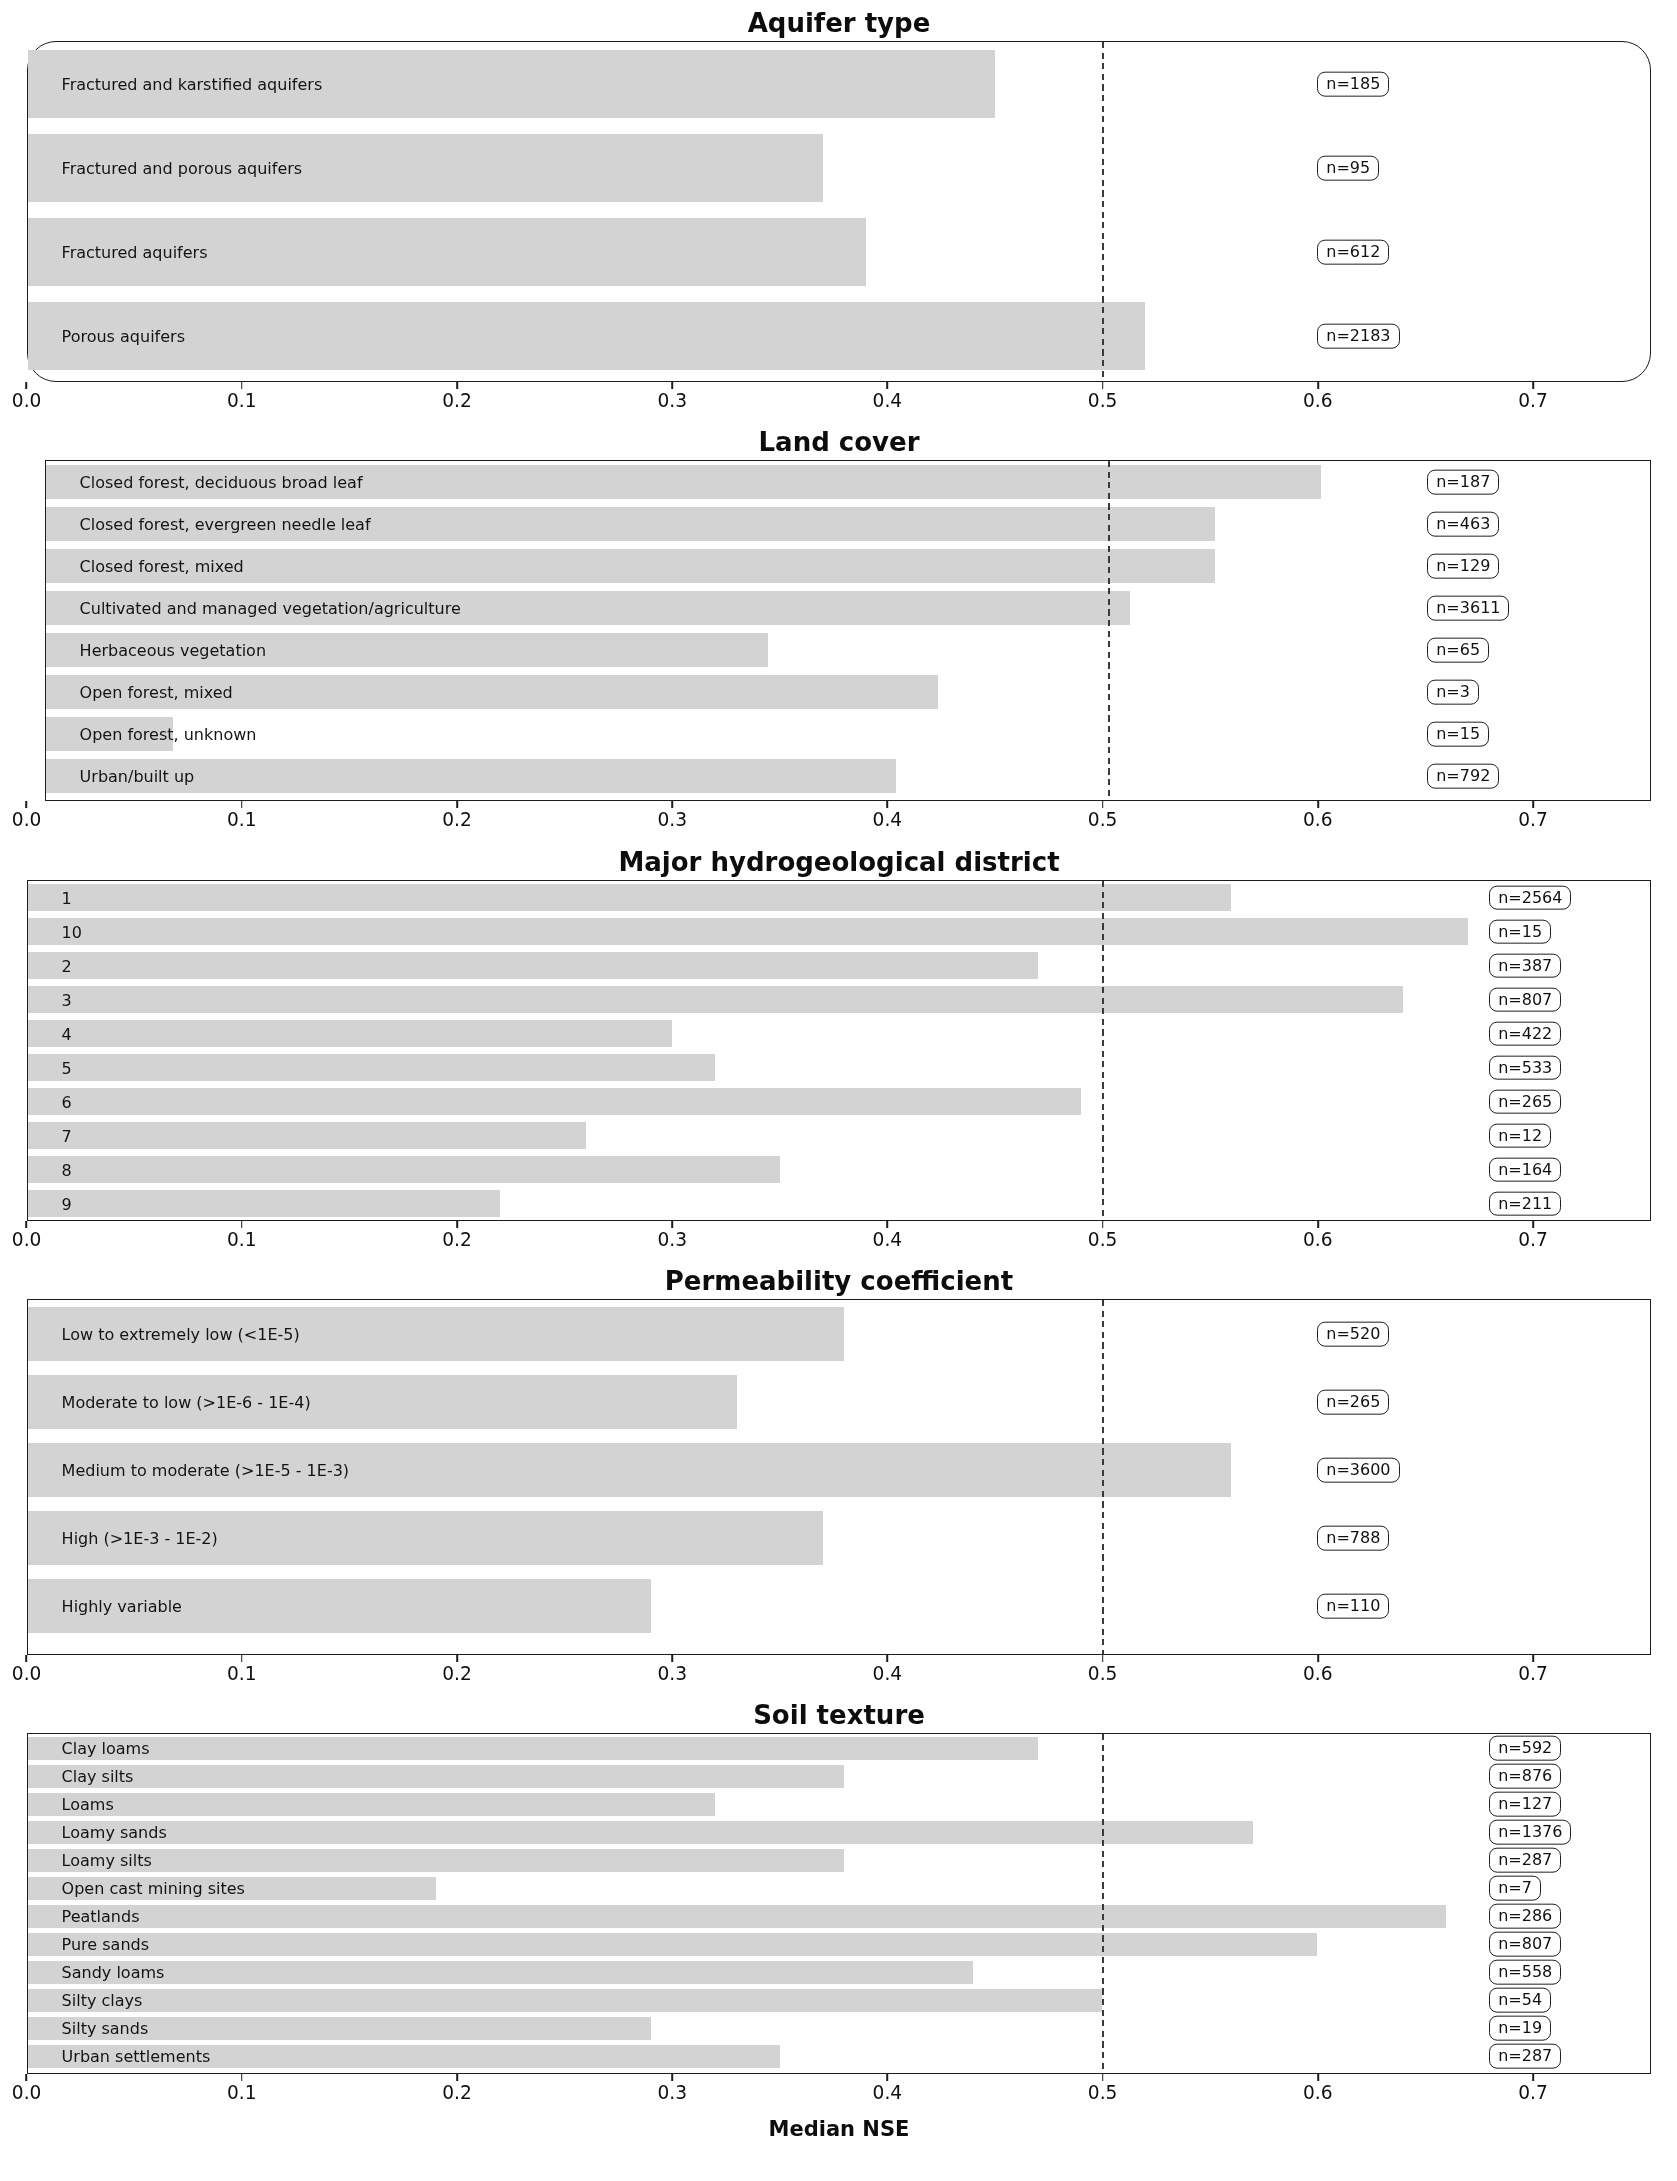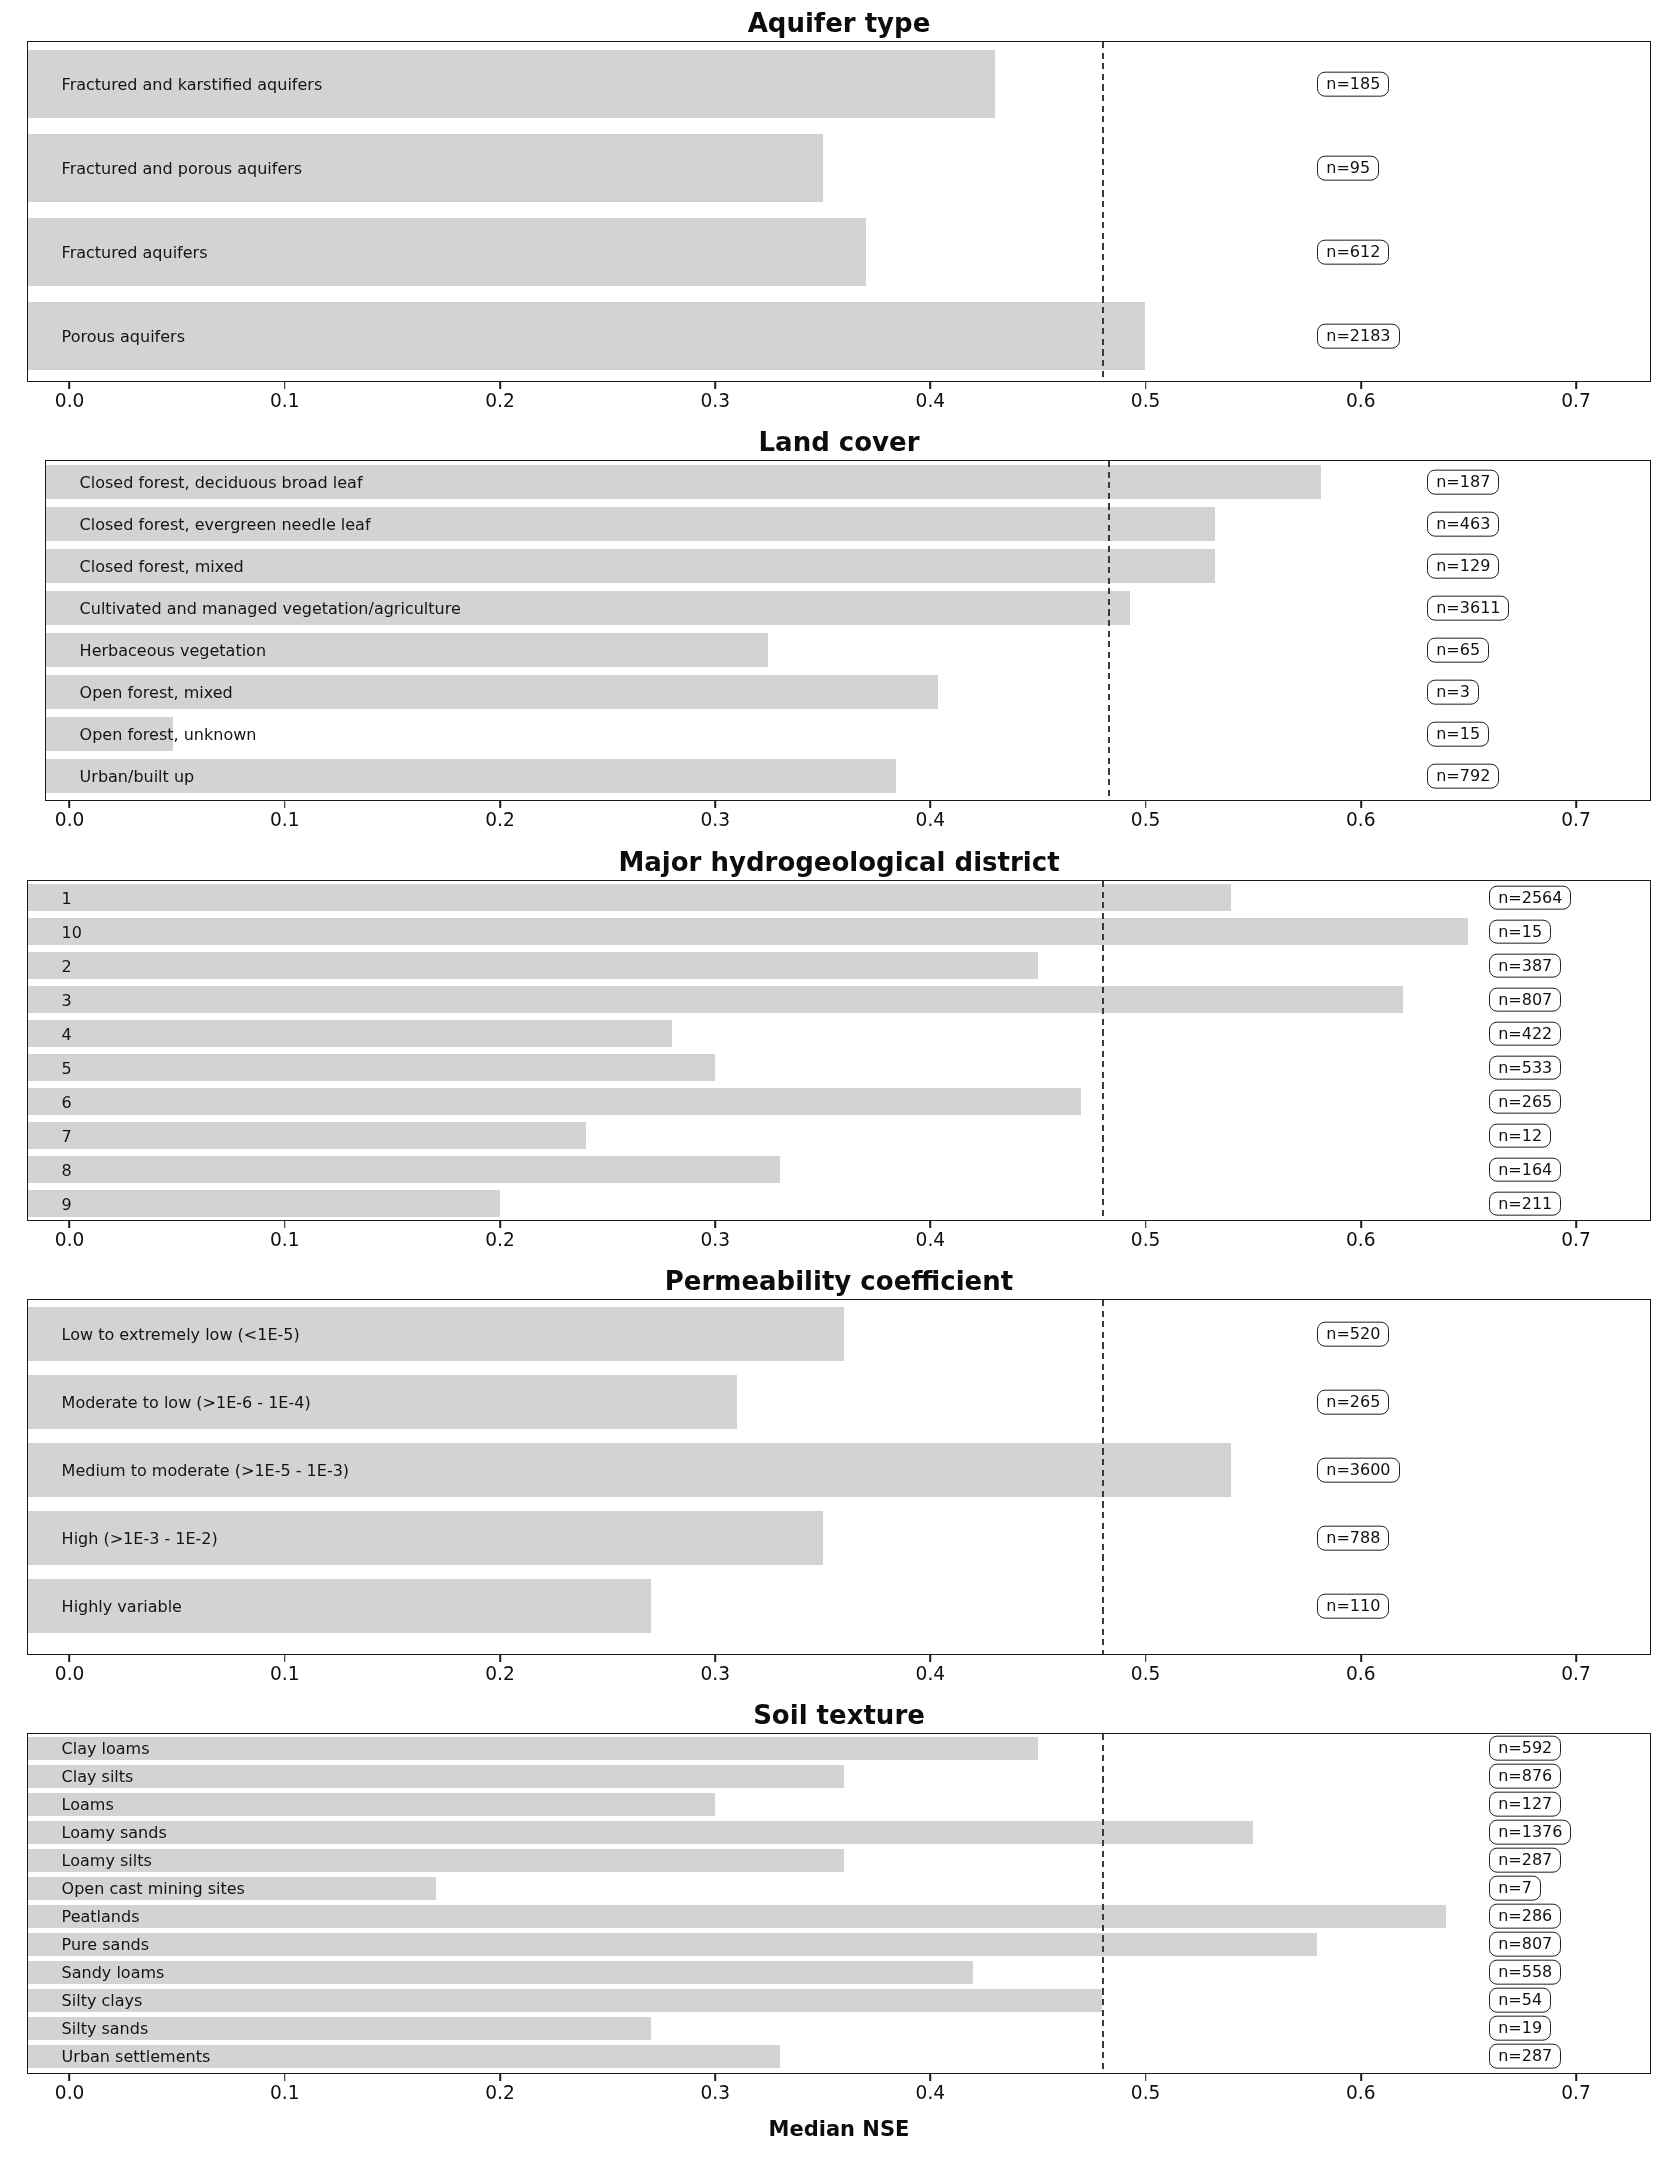--- a/index.html
+++ b/index.html
@@ -33,35 +33,35 @@
     position:absolute;top:50%;transform:translateY(-50%);
     background:#ffffff;border:1.8px solid #1f1f1f;border-radius:8px;
     padding:0.9px 8px 1.8px 8px;font-size:16px;line-height:1.25;
     white-space:nowrap;z-index:3;
   }
   .refline{
     position:absolute;top:0;bottom:0;width:1.8px;z-index:1;
     background:repeating-linear-gradient(to bottom,#3a3a3a 0 6.2px,transparent 6.2px 10.6px);
   }
   .xaxis{position:relative;height:41px;}
-  .tick{position:absolute;top:0;transform:translateX(-50%);text-align:right;margin-left:43px;}
+  .tick{position:absolute;top:0;transform:translateX(-50%);text-align:right;}
   .tickmark{display:block;width:1.8px;height:7px;background:#1c1c1c;margin:0 auto;}
   .ticklabel{display:block;font-size:18.6px;margin-top:0.9px;color:#101010;}
   .xlabel{
     text-align:center;font-weight:bold;font-size:21px;margin-top:0px;color:#0d0d0d;
   }
 </style>
 </head>
 <body>
 
 <div class="page">
   <main id="charts">
       <section class="chart">
         <h2 class="chart-title">Aquifer type</h2>
-        <div class="plot" style="height: 341px;">
+        <div class="plot" style="height: 341px; border-radius: 29px;">
           <div class="refline" style="left: 66.2252%;"></div>
           <div class="row" style="height: 84px;">
             <div class="bar" style="width: 59.6026%;"></div>
             <span class="bar-label">Fractured and karstified aquifers</span>
             <span class="badge" style="left: 79.4702%;">n=185</span>
           </div>
           <div class="row" style="height: 84px;">
             <div class="bar" style="width: 49.0066%;"></div>
             <span class="bar-label">Fractured and porous aquifers</span>
             <span class="badge" style="left: 79.4702%;">n=95</span>

